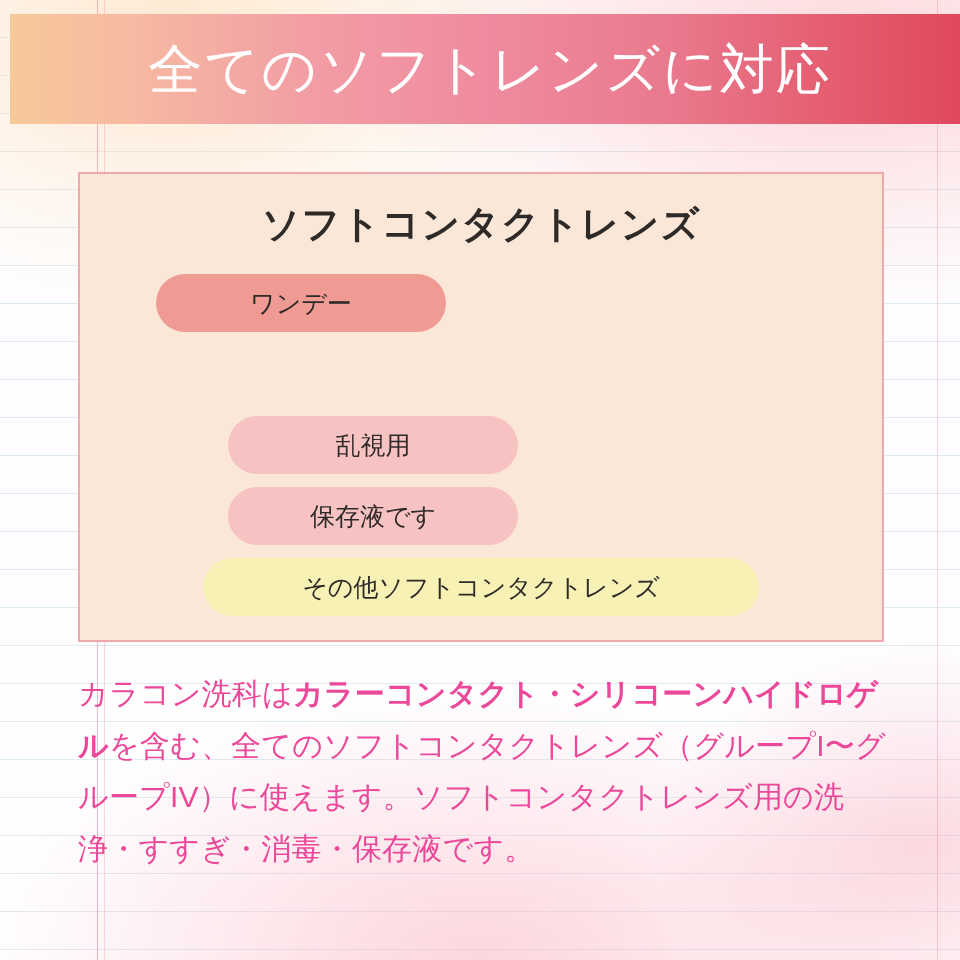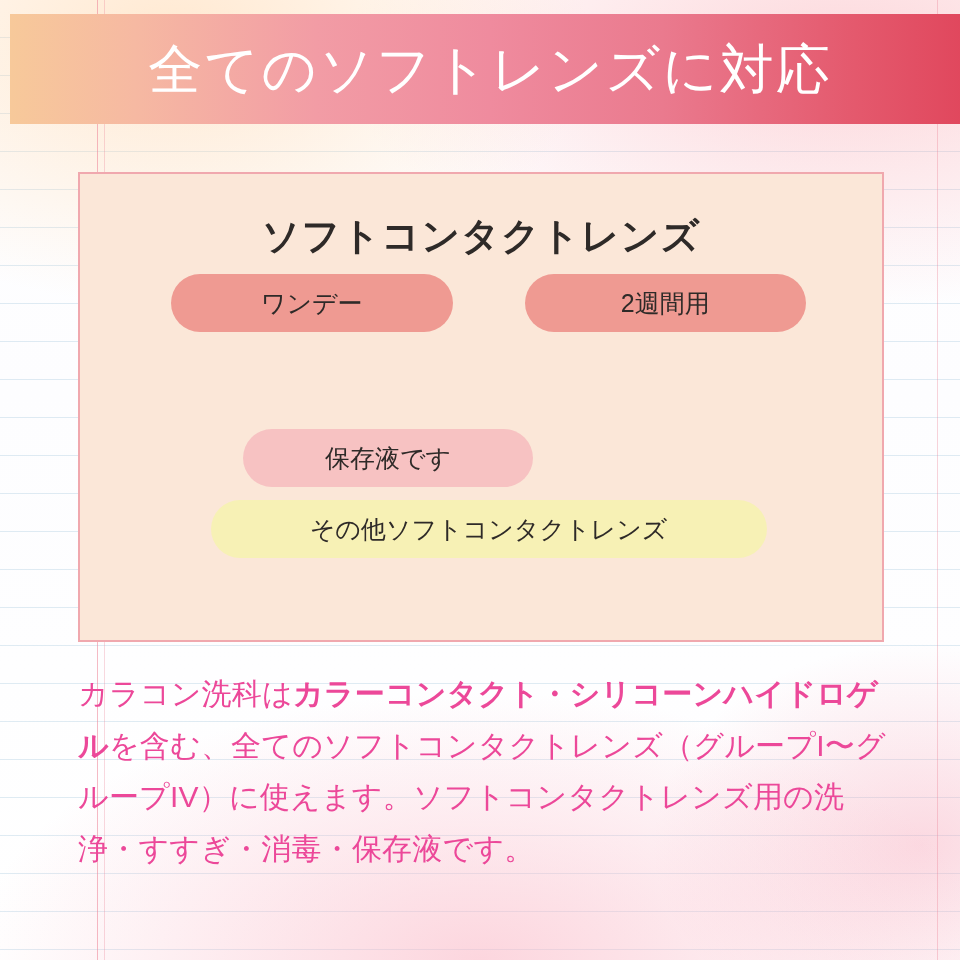--- a/index.html
+++ b/index.html
@@ -92,41 +92,40 @@
     left: 78px;
     top: 172px;
     width: 806px;
     height: 470px;
     background: #fbe7d8;
     border: 2px solid #f0a8ae;
     box-sizing: border-box;
   }
   .card-title {
     text-align: center;
-    margin-top: 40px;
+    margin-top: 28px;
     font-size: 38px;
     font-weight: bold;
     color: #2e2a28;
     letter-spacing: 1px;
     line-height: 1.2;
   }
 
   .pill-grid {
     position: absolute;
     left: 0;
     top: 100px;
     width: 100%;
   }
   .pill-row {
     display: flex;
     justify-content: flex-start;
     padding: 0 76px;
     box-sizing: border-box;
     margin-bottom: 13px;
-    margin-left: 15px;
   }
   .pill {
     width: 290px;
     height: 58px;
     border-radius: 29px;
     display: flex;
     align-items: center;
     justify-content: center;
     font-size: 25px;
     color: #2e2a28;
@@ -171,28 +170,28 @@
     <div class="banner-title">全てのソフトレンズに対応</div>
   </div>
 
   <div class="card">
     <div class="card-title">ソフトコンタクトレンズ</div>
 
     <div class="pill-grid">
 
       <div class="pill-row">
         <div class="pill dark">ワンデー</div>
-        <div class="pill dark spacer-right">2週間用</div>
       </div>
 
       <div class="pill-row">
         <div class="pill empty spacer-right"></div>
       </div>
 
       <div class="pill-row">
+        <div class="pill light spacer-right">乱視用</div>
       </div>
 
       <div class="pill-row">
         <div class="pill light spacer-right">保存液です</div>
       </div>
 
       <div class="pill-row center">
         <div class="pill yellow">その他ソフトコンタクトレンズ</div>
       </div>
 

